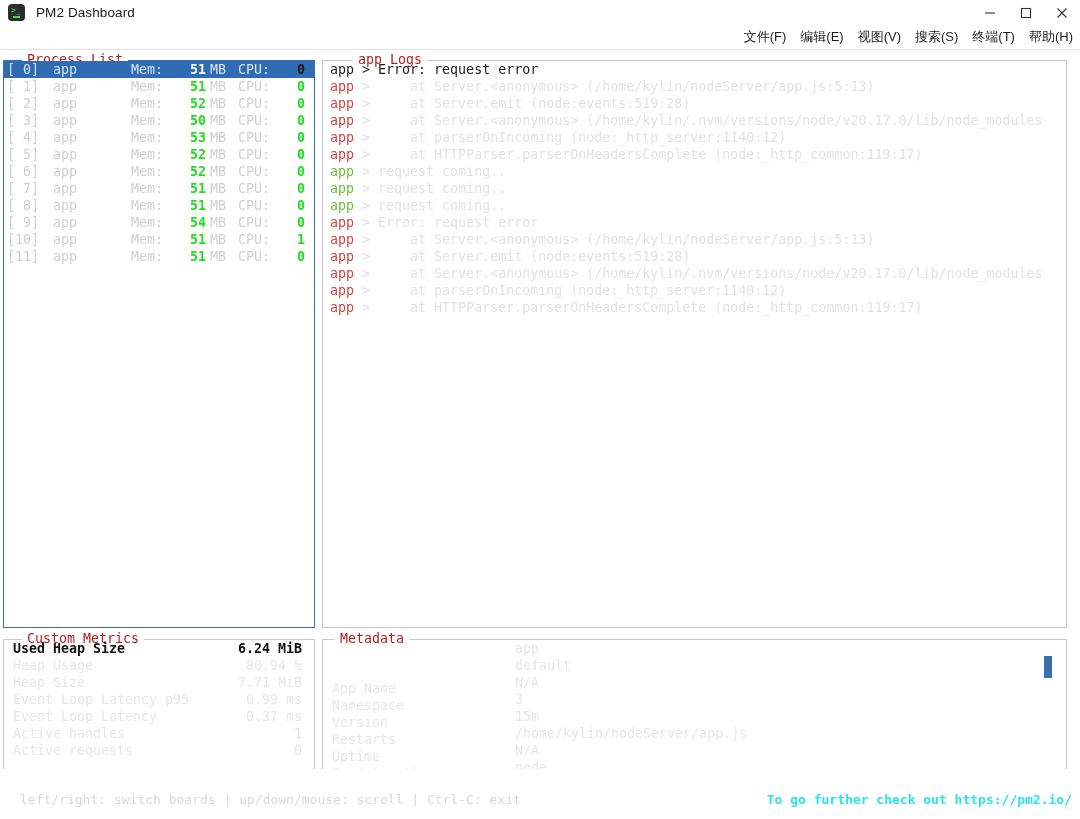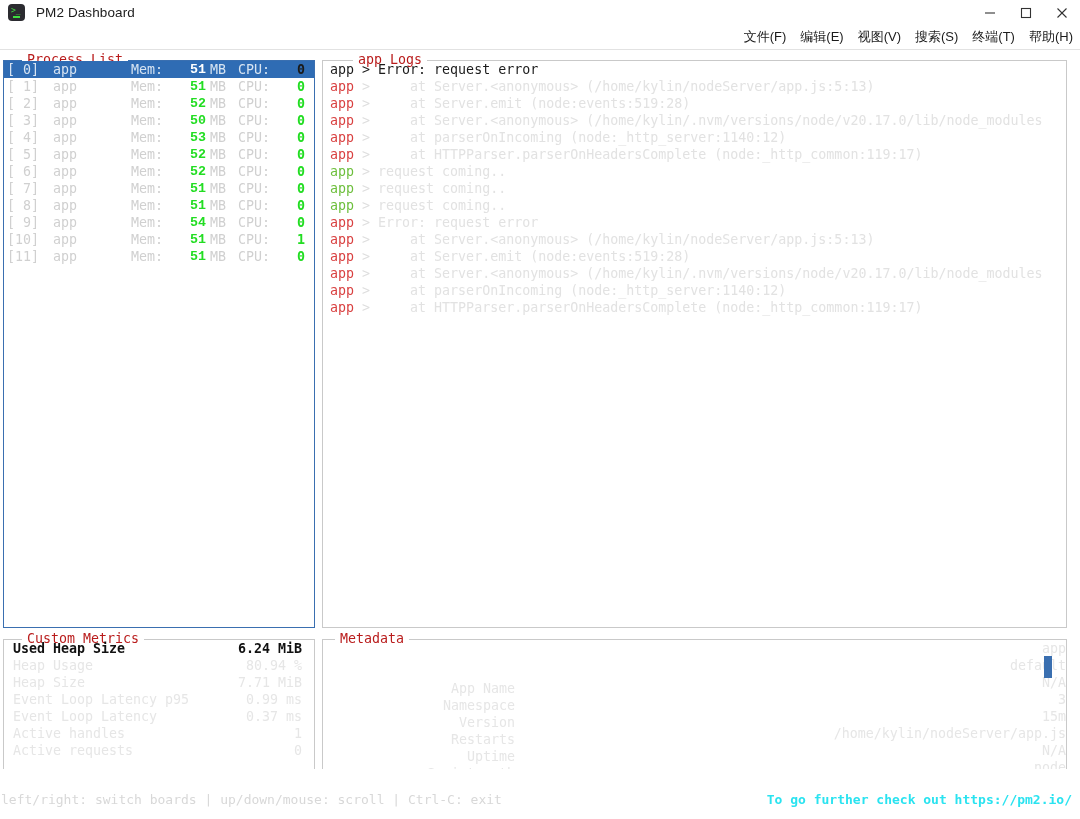--- a/index.html
+++ b/index.html
@@ -83,21 +83,21 @@
     padding: 0 5px;
     font-size: 13.3px;
     color: #b91c1c;
     white-space: nowrap;
     line-height: 15px;
   }
 
   #panel-process { left: 3px;   top: 10px;  width: 312px; height: 568px; }
   #panel-logs    { left: 322px; top: 10px;  width: 745px; height: 568px; }
   #panel-metrics { left: 3px;   top: 589px; width: 312px; height: 179px; }
-  #panel-meta    { left: 322px; top: 589px; width: 745px; height: 148px; text-align: right; }
+  #panel-meta    { left: 322px; top: 589px; width: 745px; height: 148px; }
 
   #panel-process .panel-title { left: 18px; }
   #panel-logs .panel-title    { left: 30px; }
   #panel-metrics .panel-title { left: 18px; }
   #panel-meta .panel-title    { left: 12px; }
 
   .panel-body { position: absolute; inset: 0; overflow: hidden; }
 
   
   .proc-row {
@@ -109,21 +109,21 @@
   }
   .proc-row .c-idx   { width: 46px; }
   .proc-row .c-name  { width: 78px; }
   .proc-row .c-memlb { width: 49px; }
   .proc-row .c-memv  { width: 26px; text-align: right; font-weight: bold; }
   .proc-row .c-memu  { width: 32px; padding-left: 4px; }
   .proc-row .c-cpulb { width: 49px; }
   .proc-row .c-cpuv  { width: 18px; text-align: right; font-weight: bold; }
 
   .proc-row            { color: #d0d0d0; }
-  .proc-row .c-memv    { color: #22dd22; font-family: Liberation Mono, monospace; }
+  .proc-row .c-memv    { color: #22dd22; }
   .proc-row .c-cpuv    { color: #22dd22; }
   .proc-row.selected   { background: #2f6cb4; color: #d7e4f2; }
   .proc-row.selected .c-memv { color: #ffffff; }
   .proc-row.selected .c-cpuv { color: #1a1a1a; }
 
   
   .log-row {
     height: 17px; line-height: 17px;
     white-space: pre;
     padding-left: 7px;
@@ -172,21 +172,21 @@
 
   
   #statusbar {
     position: absolute; left: 0; top: 769px;
     width: 1080px; height: 50px;
     background: #fff;
     font-family: "DejaVu Sans Mono", monospace;
     font-size: 13px;
   }
   #status-left {
-    position: absolute; left: 1px; top: 23px;
+    position: absolute; left: 20px; top: 23px;
     color: #d8d8d8; white-space: pre;
   }
   #status-right {
     position: absolute; right: 8px; top: 23px;
     color: #2ae3f0; white-space: pre; font-weight: bold;
   }
 </style>
 </head>
 <body>
 

